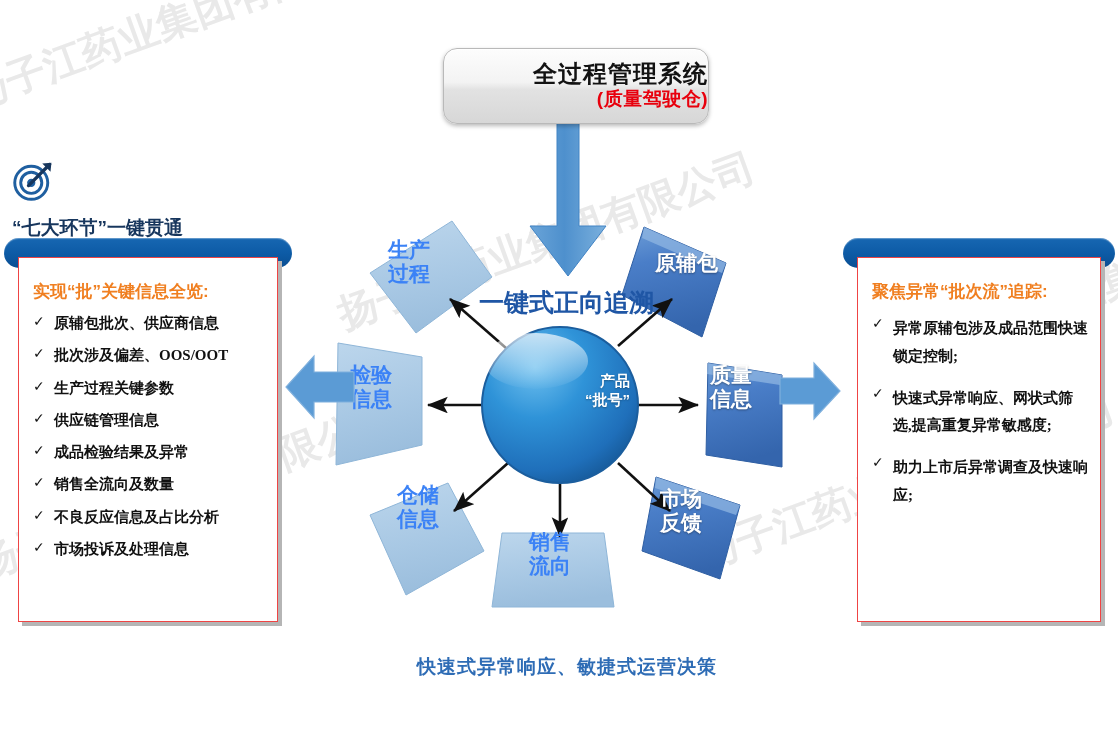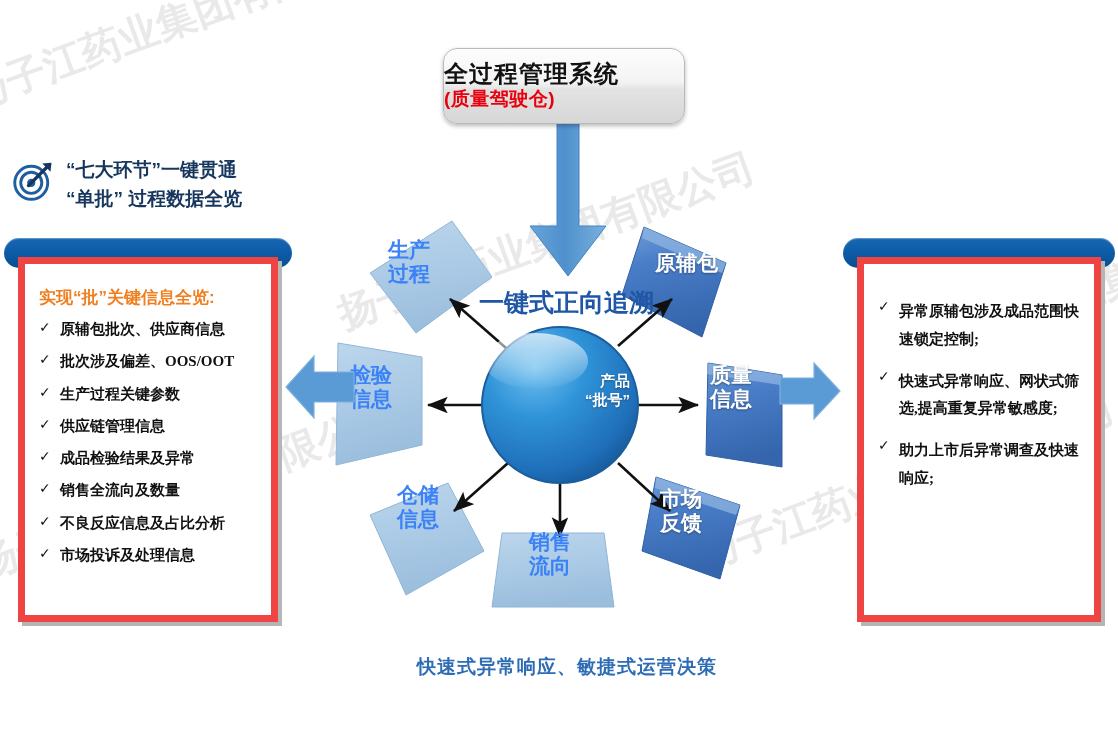--- a/index.html
+++ b/index.html
@@ -25,50 +25,51 @@
     z-index:0;
   }
 
   
   #top-box{
     position:absolute;left:443px;top:48px;width:240px;height:74px;
     border-radius:14px;
     background:linear-gradient(180deg,#fdfdfd 0%,#f3f3f3 45%,#e2e2e2 55%,#d7d7d7 100%);
     border:1px solid #b9b9b9;
     box-shadow:0 2px 4px rgba(0,0,0,.28), inset 0 1px 0 #ffffff;
-    display:flex;flex-direction:column;align-items:flex-start;justify-content:center;
+    display:flex;flex-direction:column;align-items:flex-end;justify-content:center;
     z-index:6;
+    padding-left:24px;
   }
   #top-box .l1{
     font-size:24px;font-weight:700;color:#121212;letter-spacing:1px;line-height:1.05;
   }
   #top-box .l2{
     font-size:19px;font-weight:700;color:#e8000d;letter-spacing:.5px;line-height:1.2;margin-top:2px;
   }
 
   
   #down-arrow{position:absolute;left:503px;top:118px;width:130px;height:165px;z-index:4;}
 
   
-  .head{position:absolute;display:flex;align-items:flex-start;gap:10px;z-index:5;}
+  .head{position:absolute;display:flex;align-items:flex-start;gap:10px;z-index:5;flex-direction:column;}
   .head .target{width:44px;height:44px;flex:0 0 44px;margin-top:4px;}
   .head .lines{font-size:19px;font-weight:700;color:#17365d;line-height:1.55;white-space:nowrap;}
 
   
   .panel{position:absolute;z-index:5;}
   .panel .cap{
     position:absolute;left:0;top:0;height:30px;width:100%;
     border-radius:16px;
     background:linear-gradient(180deg,#1767b2 0%,#0d5ba6 50%,#0a4e92 100%);
     box-shadow:inset 0 1px 1px rgba(255,255,255,.35);
   }
   .panel .body{
     position:absolute;left:14px;top:19px;right:14px;bottom:14px;
     background:#ffffff;
-    border:7px solid #ef4444;
+    border:1px solid #ef4444;
     box-shadow:4px 4px 0 #b5b5b5;
   }
   .panel .inner{
     position:absolute;left:0;top:0;right:0;bottom:0;
     padding:22px 10px 10px 14px;
     box-sizing:border-box;
   }
   .panel h3{
     margin:0 0 4px 0;
     font-size:17px;font-weight:700;color:#f07f20;letter-spacing:0;
@@ -203,20 +204,21 @@
             </li>
         </ul>
       </div>
     </div>
   </div>
 
   <div class="panel" id="panel-right" style="left:843px;top:238px;width:272px;height:398px;">
     <div class="cap"></div>
     <div class="body">
       <div class="inner">
+        <h3>聚焦异常“批次流”追踪:</h3>
         <ul>
           <li>
               <span class="tick">✓</span>
               <span class="txt">异常原辅包涉及成品范围快速锁定控制;</span>
             </li>
           <li>
               <span class="tick">✓</span>
               <span class="txt">快速式异常响应、网状式筛选,提高重复异常敏感度;</span>
             </li>
           <li>

